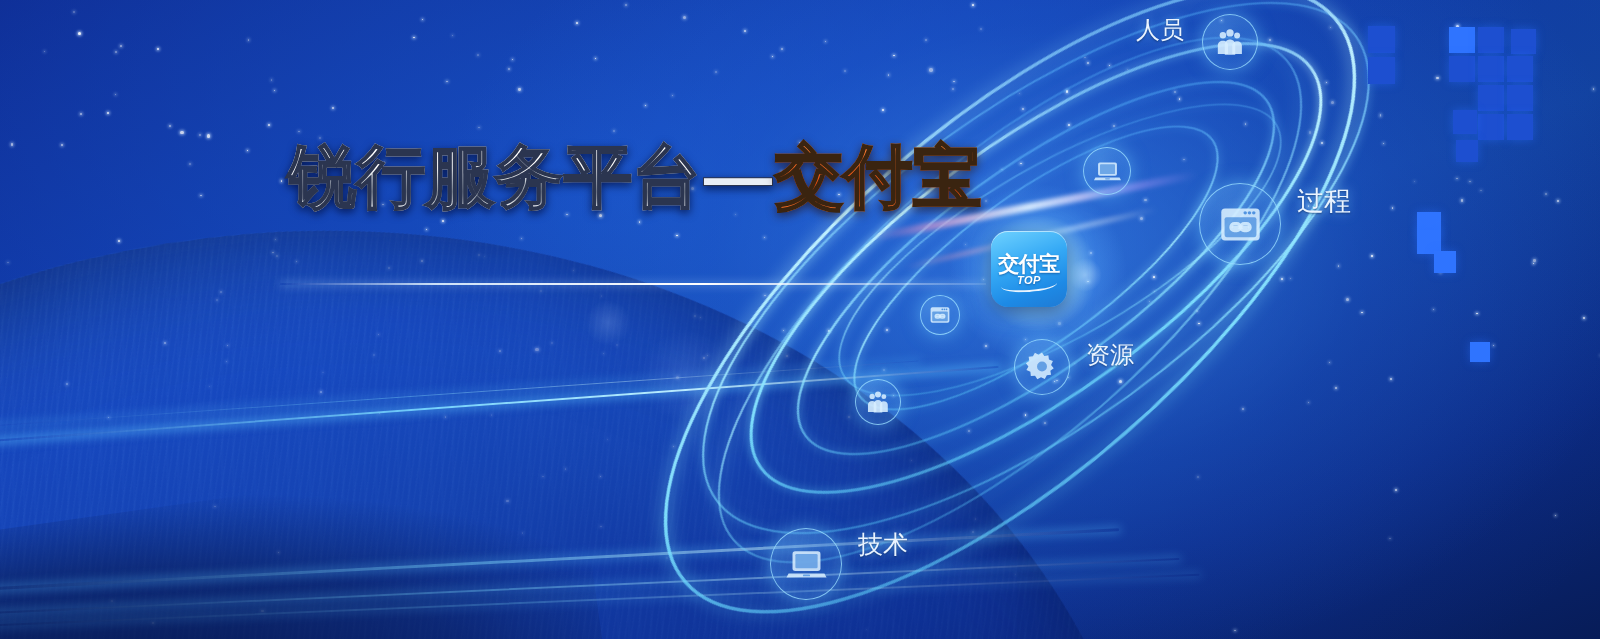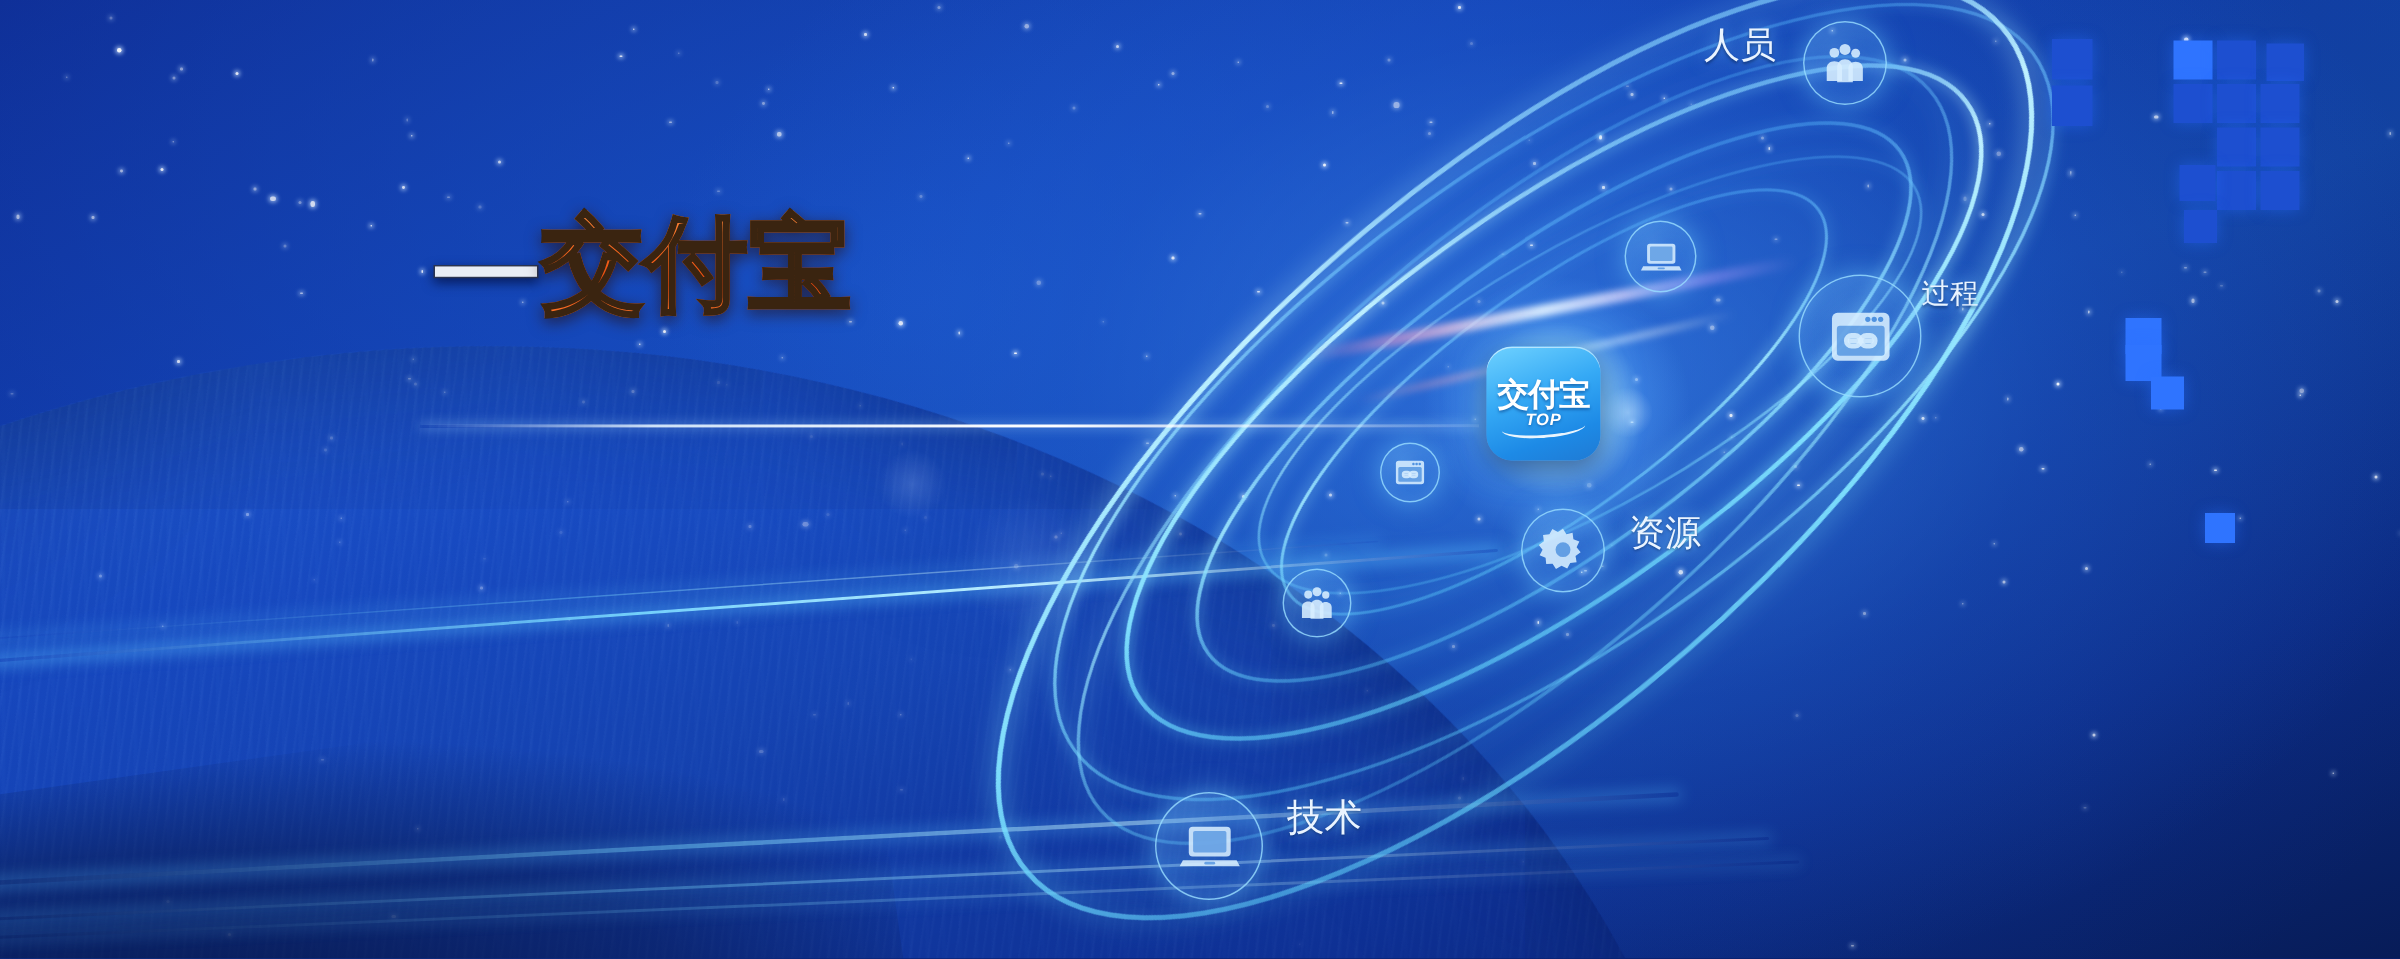--- a/index.html
+++ b/index.html
@@ -433,20 +433,21 @@
 
   <div class="flare-streak"></div>
   <div class="flare-streak2"></div>
   <div class="flare-core"></div>
   <div class="flare-ghost" style="left:1068px;top:258px;width:34px;height:34px;background:radial-gradient(circle,rgba(190,225,255,.55),rgba(120,180,255,0) 70%);"></div>
   <div class="flare-ghost" style="left:640px;top:330px;width:92px;height:92px;background:radial-gradient(circle,rgba(150,190,255,.16),rgba(120,170,255,0) 70%);"></div>
   <div class="flare-ghost" style="left:585px;top:300px;width:46px;height:46px;background:radial-gradient(circle,rgba(180,210,255,.20),rgba(120,170,255,0) 70%);"></div>
 
   <div class="text-block">
     <div class="headline">
+      <span class="hl-silver">锐行服务平台</span>
       <span class="hl-dash">—</span>
       <span class="hl-orange">交付宝</span>
     </div>
     <div class="title-rule"></div>
   </div>
 
   <div class="app-icon">
     <div class="ai-main">交付宝</div>
     <div class="ai-sub">TOP</div>
     <div class="ai-swoosh"></div>
@@ -481,21 +482,21 @@
         <path d="M8.6 13.3h3.1"></path>
                 <path d="M12.3 13.3h3.1"></path>
       </g>
       <g fill="none" stroke="rgba(215,238,255,0.88)" stroke-width="1.6">
         <rect x="7.3" y="11.6" width="4.6" height="3.4" rx="1.7"></rect>
         <rect x="12.1" y="11.6" width="4.6" height="3.4" rx="1.7"></rect>
       </g>
     </svg>
           </span>
         </div>
-        <span class="node-label" style="font-size: 19px; margin-left: 0;">过程</span>
+        <span class="node-label" style="font-size: 27px; margin-left: 16px;">过程</span>
       </div>
       <div class="node" style="left: 1014px; top: 339px;">
         <div class="node-circle" style="width: 56px; height: 56px;">
           <span>
             <svg width="34" height="34" viewBox="0 0 24 24" fill="rgba(215,238,255,0.88)">
       <path d="M12 1.8l1.6 2.5 2.9-.6.4 3 2.8 1.1-1.3 2.7 1.9 2.3-2.4 1.8.5 2.9-3 .4-1.4 2.6-2.7-1.3-2.6 1.5-1.6-2.5-3 .2-.3-3-2.8-1.2 1.4-2.6L.6 9.4 3 7.7l-.4-3 3-.3L7 1.9l2.6 1.4z"></path>
       <circle cx="12" cy="11.6" r="3.5" fill="rgba(40,120,215,0.62)"></circle>
     </svg>
           </span>
         </div>

